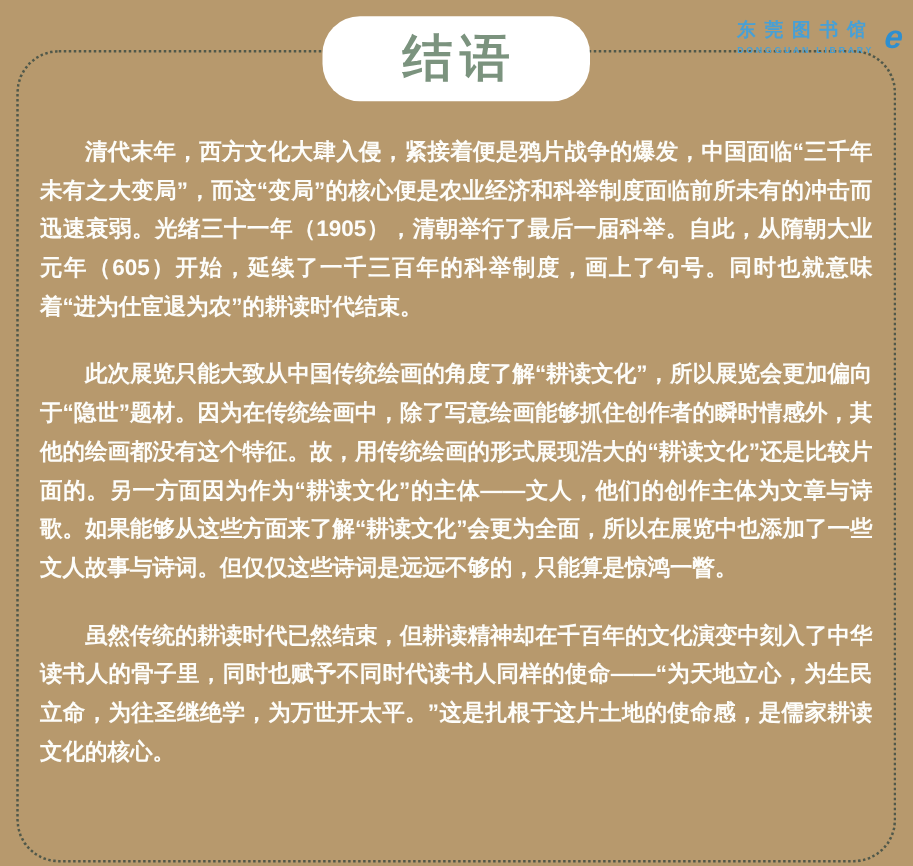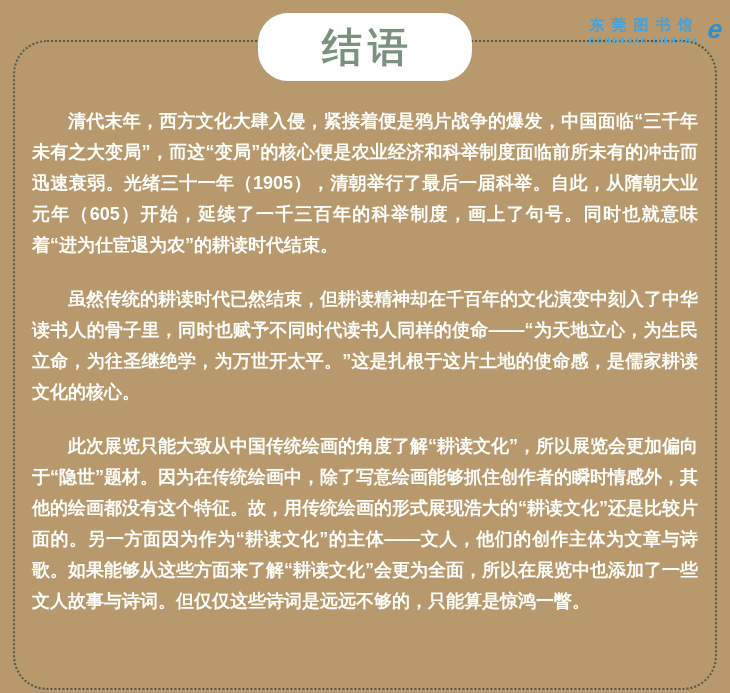--- a/index.html
+++ b/index.html
@@ -50,21 +50,21 @@
 
   
   .logo {
     position: absolute;
     top: 17px;
     right: 8px;
     display: flex;
     align-items: flex-start;
     z-index: 3;
   }
-  .logo-text { display: flex; flex-direction: column; align-items: flex-start; }
+  .logo-text { display: flex; flex-direction: column; align-items: center; }
   .logo-cn {
     color: #47a0d6;
     font-size: 15px;
     font-weight: 700;
     letter-spacing: 7px;
     line-height: 16px;
     white-space: nowrap;
   }
   .logo-en {
     color: #47a0d6;
@@ -116,15 +116,15 @@
 <div class="logo">
   <div class="logo-text">
     <div class="logo-cn">东莞图书馆</div>
     <div class="logo-en">DONGGUAN LIBRARY</div>
   </div>
   <div class="logo-mark">e</div>
 </div>
 
 <div class="content">
   <p class="para">清代末年，西方文化大肆入侵，紧接着便是鸦片战争的爆发，中国面临“三千年未有之大变局”，而这“变局”的核心便是农业经济和科举制度面临前所未有的冲击而迅速衰弱。光绪三十一年（1905），清朝举行了最后一届科举。自此，从隋朝大业元年（605）开始，延续了一千三百年的科举制度，画上了句号。同时也就意味着“进为仕宦退为农”的耕读时代结束。</p>
+  <p class="para">此次展览只能大致从中国传统绘画的角度了解“耕读文化”，所以展览会更加偏向于“隐世”题材。因为在传统绘画中，除了写意绘画能够抓住创作者的瞬时情感外，其他的绘画都没有这个特征。故，用传统绘画的形式展现浩大的“耕读文化”还是比较片面的。另一方面因为作为“耕读文化”的主体——文人，他们的创作主体为文章与诗歌。如果能够从这些方面来了解“耕读文化”会更为全面，所以在展览中也添加了一些文人故事与诗词。但仅仅这些诗词是远远不够的，只能算是惊鸿一瞥。</p>
   <p class="para">虽然传统的耕读时代已然结束，但耕读精神却在千百年的文化演变中刻入了中华读书人的骨子里，同时也赋予不同时代读书人同样的使命——“为天地立心，为生民立命，为往圣继绝学，为万世开太平。”这是扎根于这片土地的使命感，是儒家耕读文化的核心。</p>
-  <p class="para">此次展览只能大致从中国传统绘画的角度了解“耕读文化”，所以展览会更加偏向于“隐世”题材。因为在传统绘画中，除了写意绘画能够抓住创作者的瞬时情感外，其他的绘画都没有这个特征。故，用传统绘画的形式展现浩大的“耕读文化”还是比较片面的。另一方面因为作为“耕读文化”的主体——文人，他们的创作主体为文章与诗歌。如果能够从这些方面来了解“耕读文化”会更为全面，所以在展览中也添加了一些文人故事与诗词。但仅仅这些诗词是远远不够的，只能算是惊鸿一瞥。</p>
 </div>
 
 </body></html>

